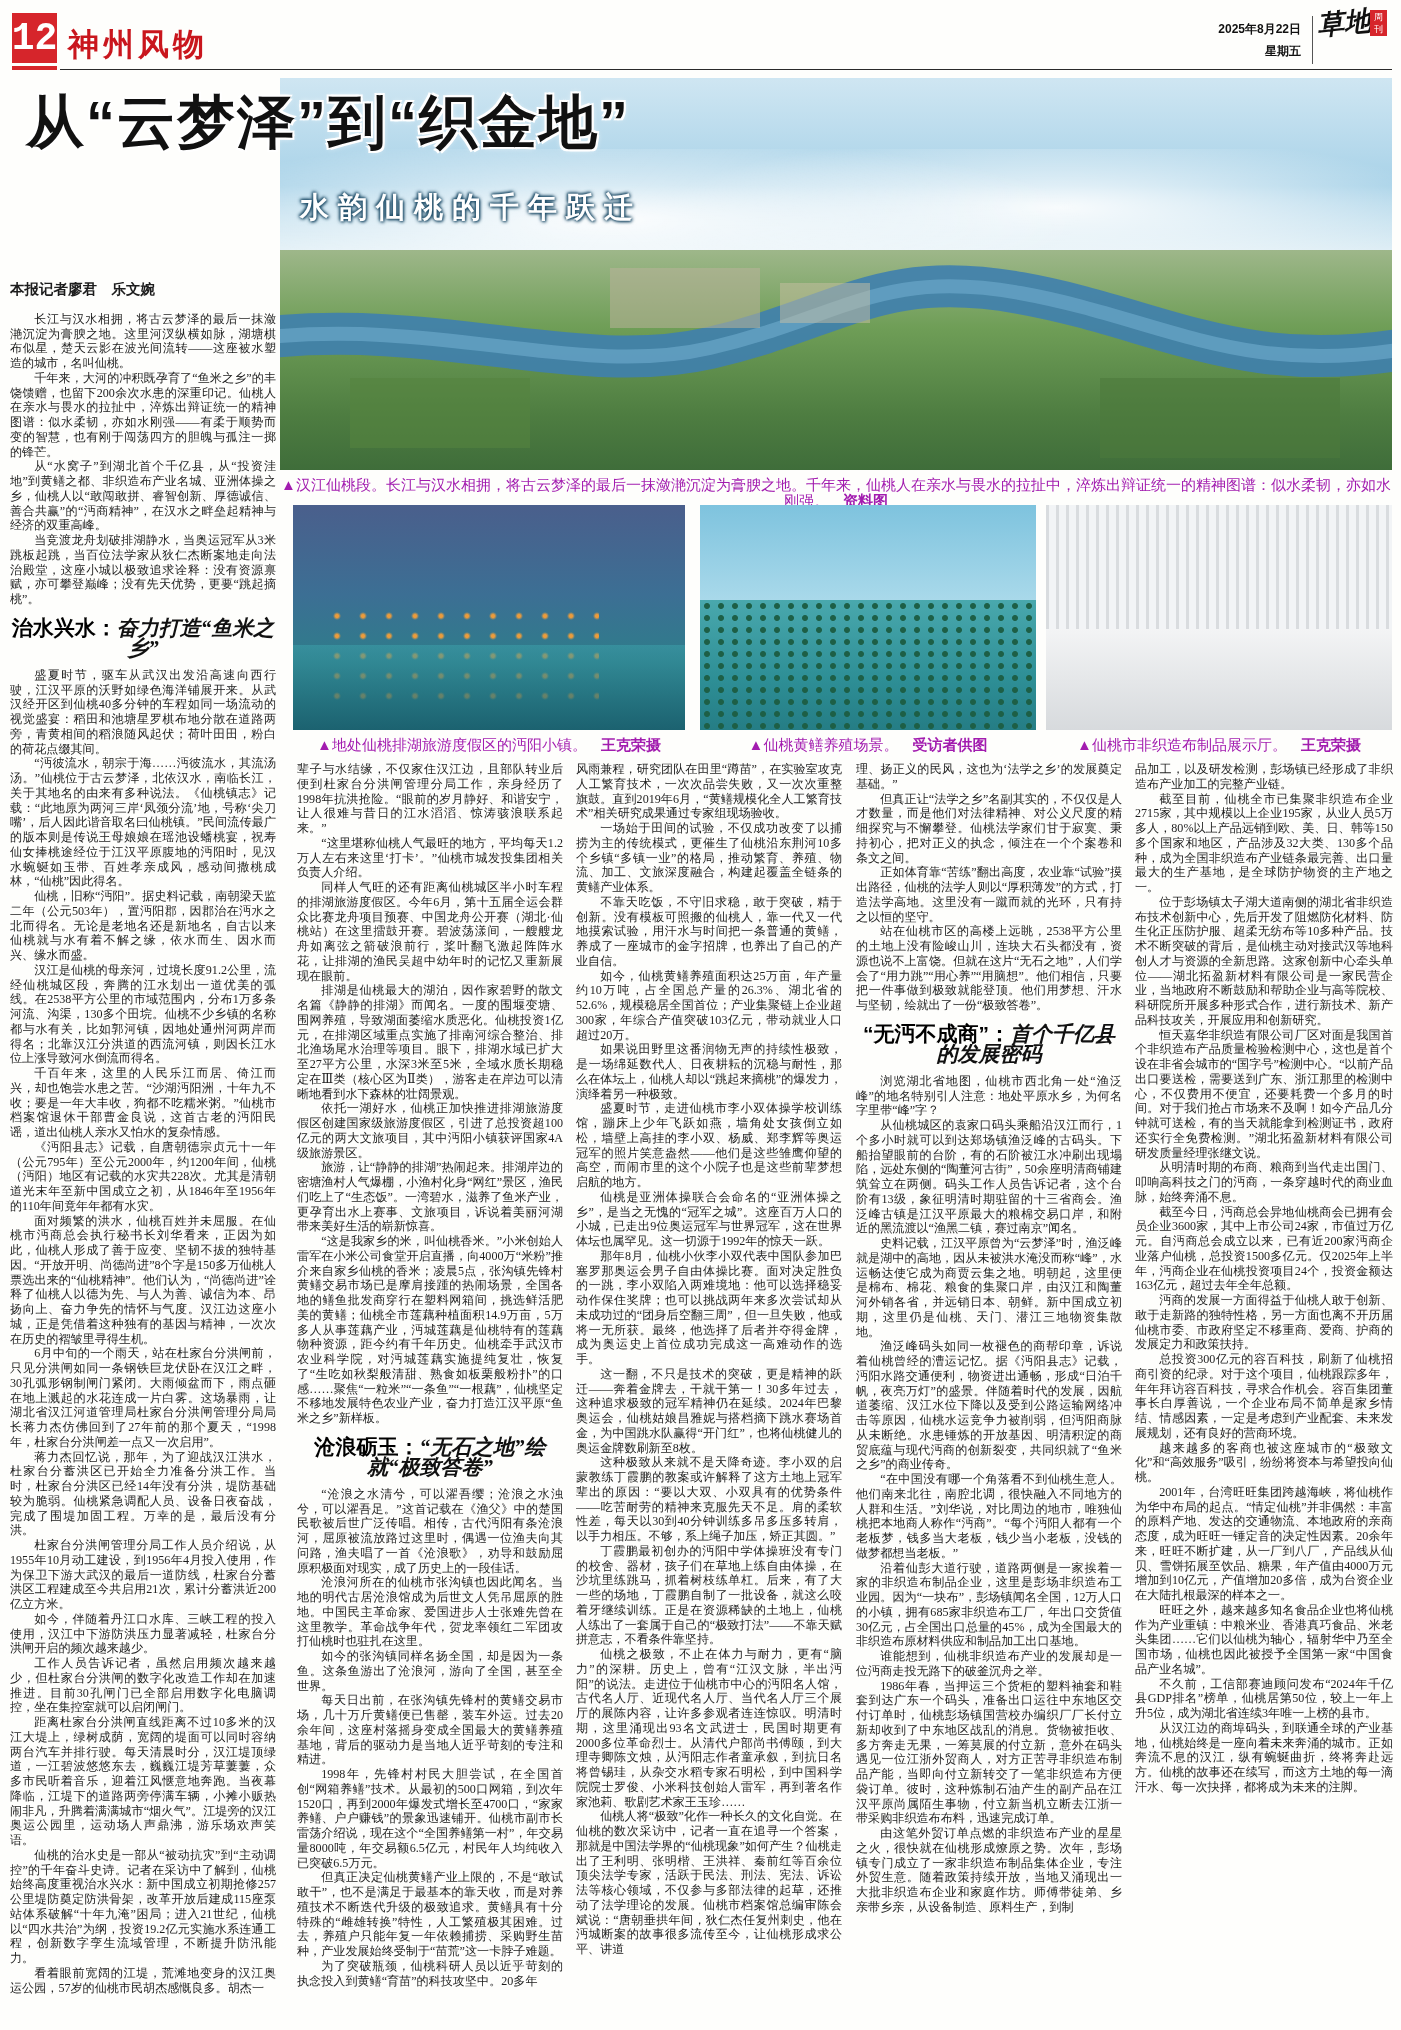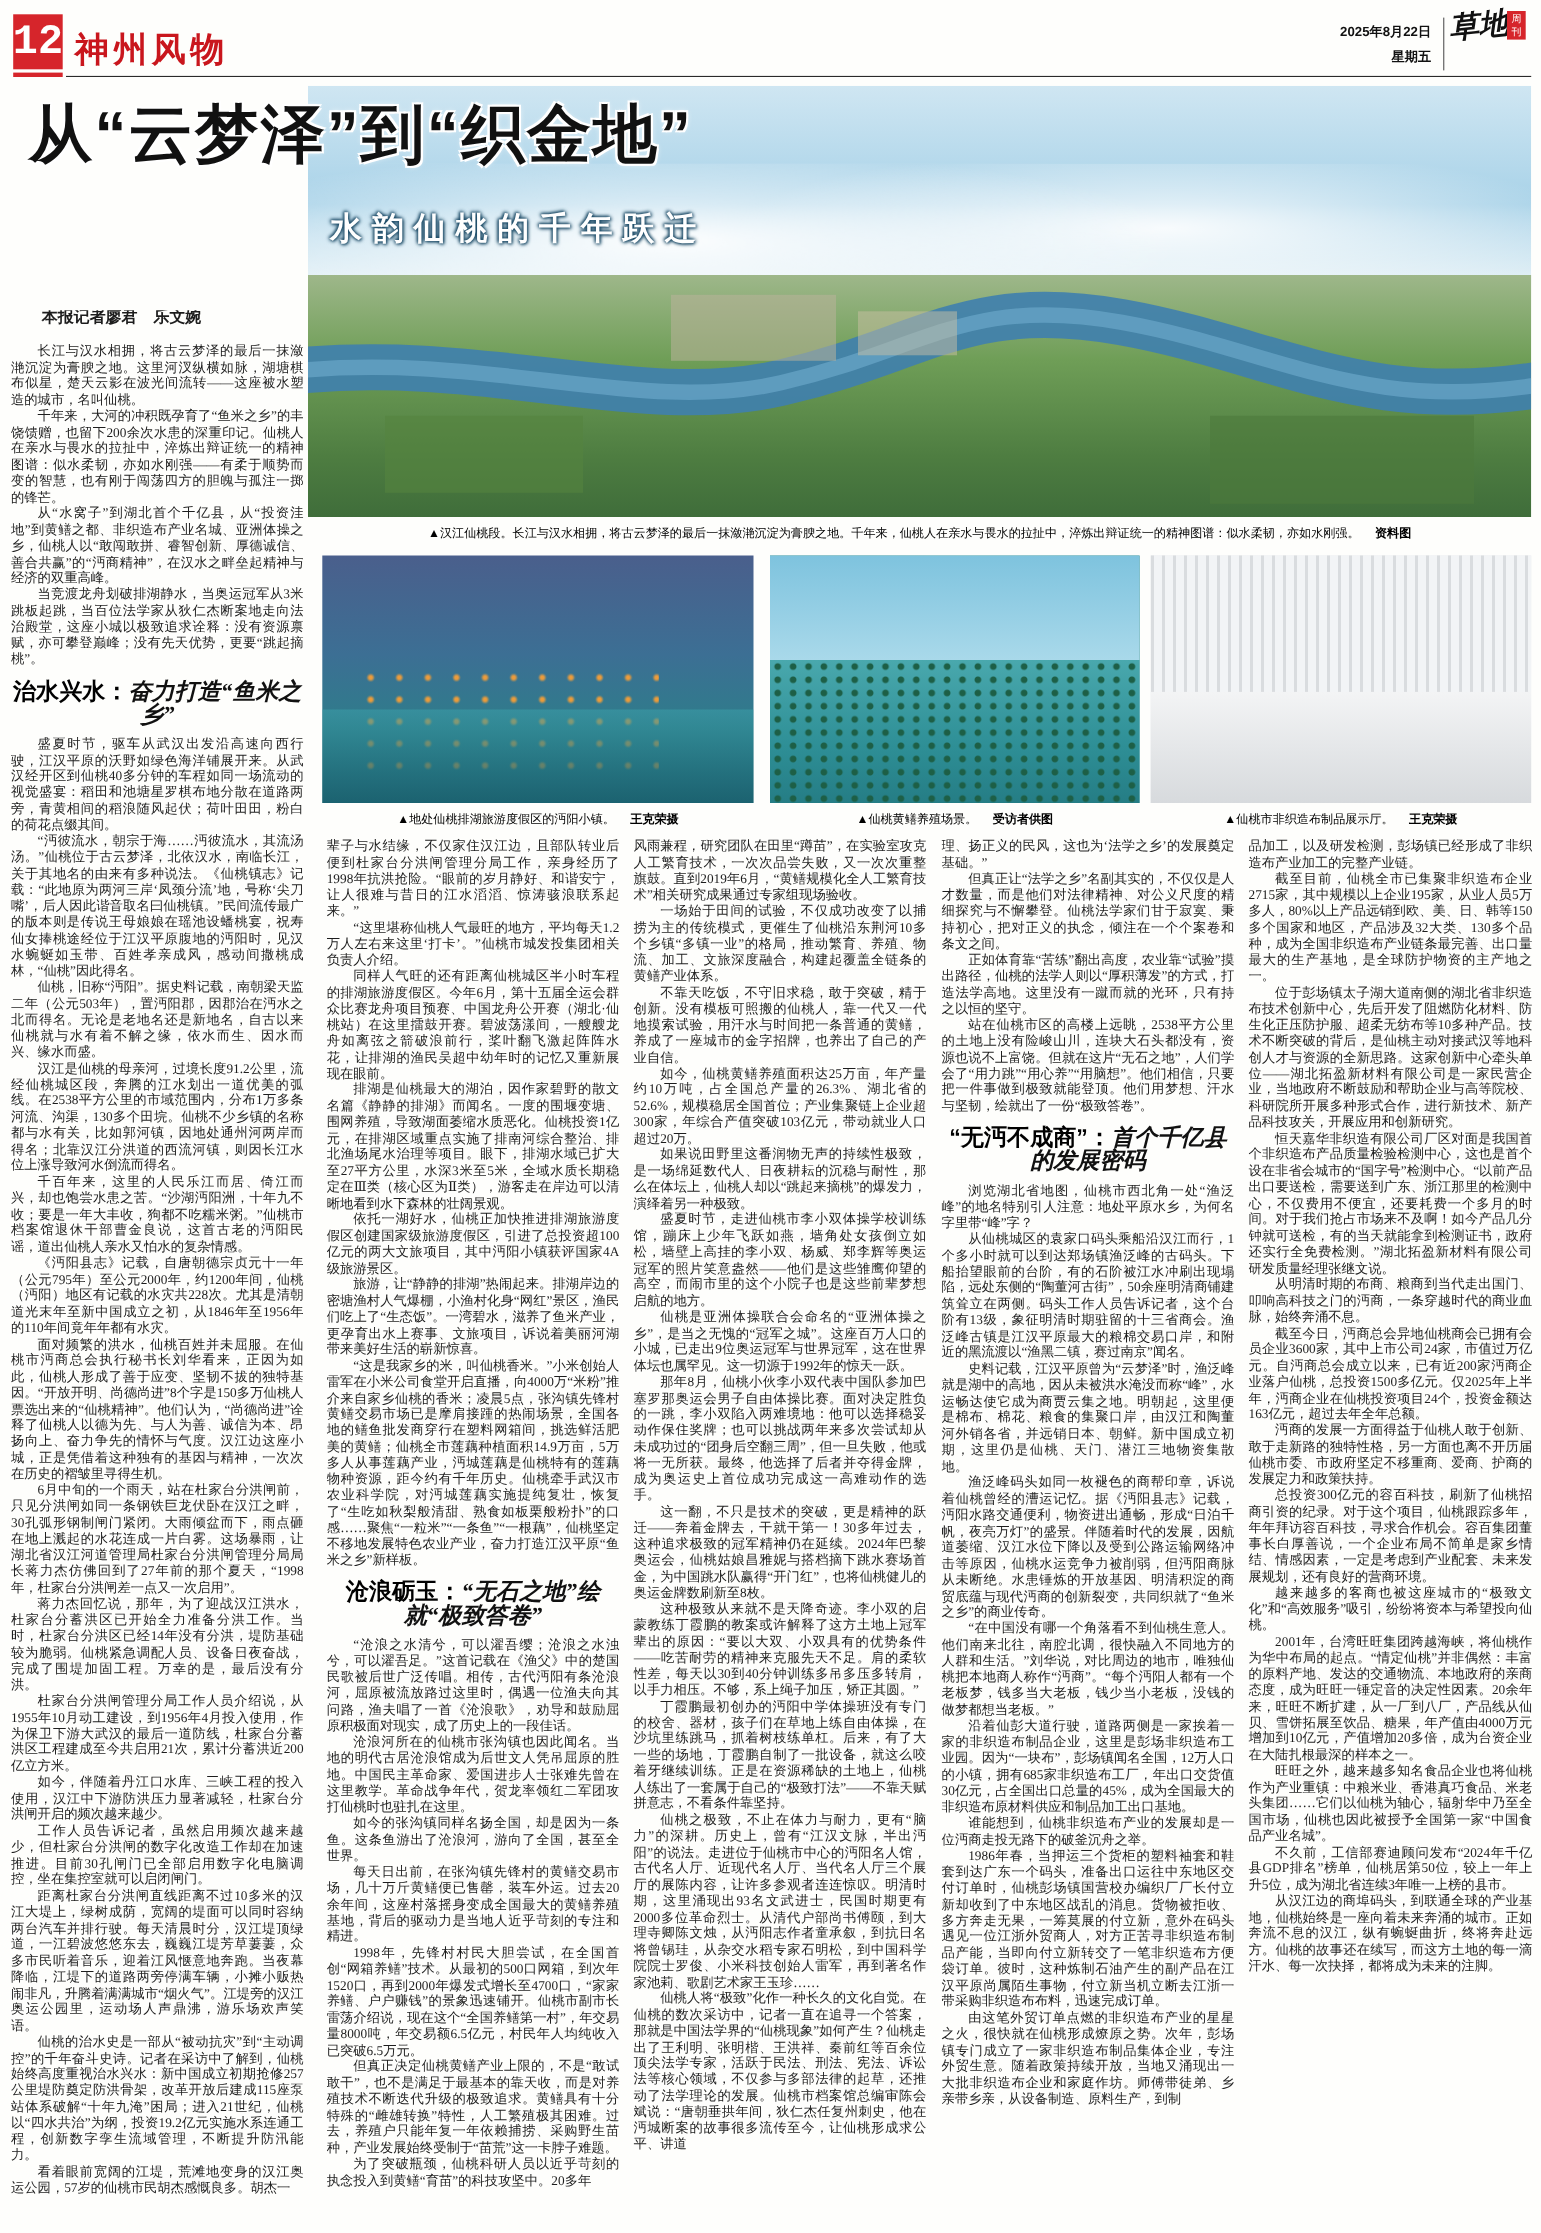--- a/index.html
+++ b/index.html
@@ -57,39 +57,39 @@
                    linear-gradient(#e8eaed,#f7f8f9 55%,#e3e6e9);}
   .photo3 .floor{position:absolute;left:0;bottom:0;width:100%;height:45%;
         background:linear-gradient(#f3f4f5,#d7dadd);}
   
   .photo1 .lights{position:absolute;left:8%;top:45%;width:70%;height:45%;
         background-image:radial-gradient(circle,rgba(255,160,50,.9) 1.5px,rgba(255,160,50,0) 4px);
         background-size:26px 20px;}
   .photo1 .water{position:absolute;left:0;bottom:0;width:100%;height:38%;
         background:linear-gradient(rgba(60,160,170,.55),rgba(25,95,110,.75));}
   
-  .caption{position:absolute;font-family:"Liberation Sans",sans-serif;font-size:11px;color:#000000;
+  .caption{position:absolute;font-family:"Liberation Sans",sans-serif;font-size:15px;color:#a21caf;
         text-align:center;line-height:16px;}
   .caption b{font-weight:bold;margin-left:14px;}
   .lead-caption{left:280px;top:477px;width:1112px;}
   .cap1{left:283px;top:737px;width:412px;}
   .cap2{left:700px;top:737px;width:336px;}
   .cap3{left:1036px;top:737px;width:366px;}
   
   .col{position:absolute;width:266px;text-align:justify;font-size:12.1px;line-height:14.75px;
         color:#1d1d1d;overflow:hidden;}
   .col1{left:10px;top:282px;height:1730px;}
   .col2{left:297px;top:762px;height:1250px;}
   .col3{left:576px;top:762px;height:1250px;}
   .col4{left:856px;top:762px;height:1250px;}
   .col5{left:1135px;top:762px;height:1250px;width:258px;}
   .col p{margin:0;text-indent:2em;}
   .col p.cont{text-indent:0;}
   .col p.byline{font-family:"Liberation Sans",sans-serif;font-weight:bold;font-size:14.5px;
-        text-indent:0;margin-bottom:15px;margin-left:28px;}
+        text-indent:0;margin-bottom:15px;}
   .sec-head{margin:11px 0 10px 0;text-align:center;font-size:21px;line-height:20px;font-weight:normal;}
   .sec-head b{font-family:"Liberation Sans",sans-serif;font-weight:bold;color:#000;}
   .sec-head span{font-style:italic;font-weight:bold;color:#111;}
 </style>
 </head>
 <body>
 
 <div class="page">
 
   <div class="pagenum-box">12</div>

